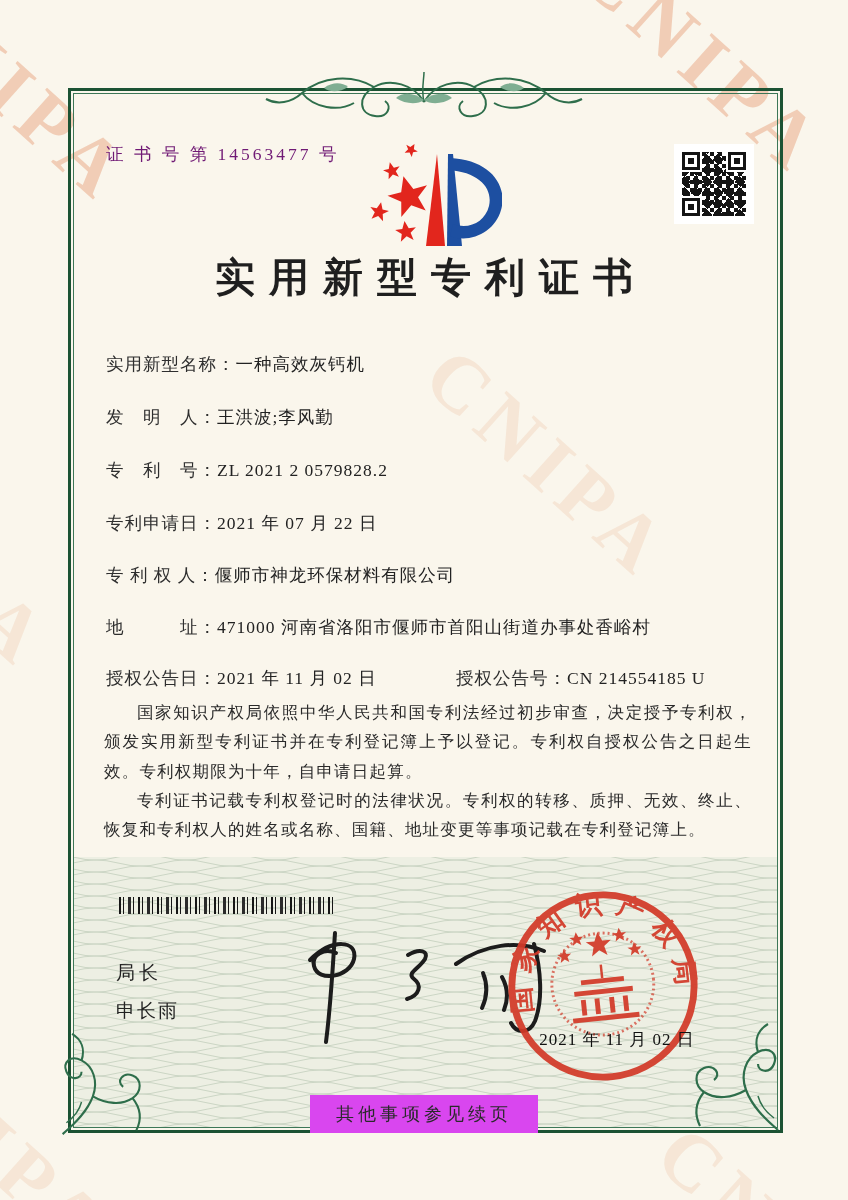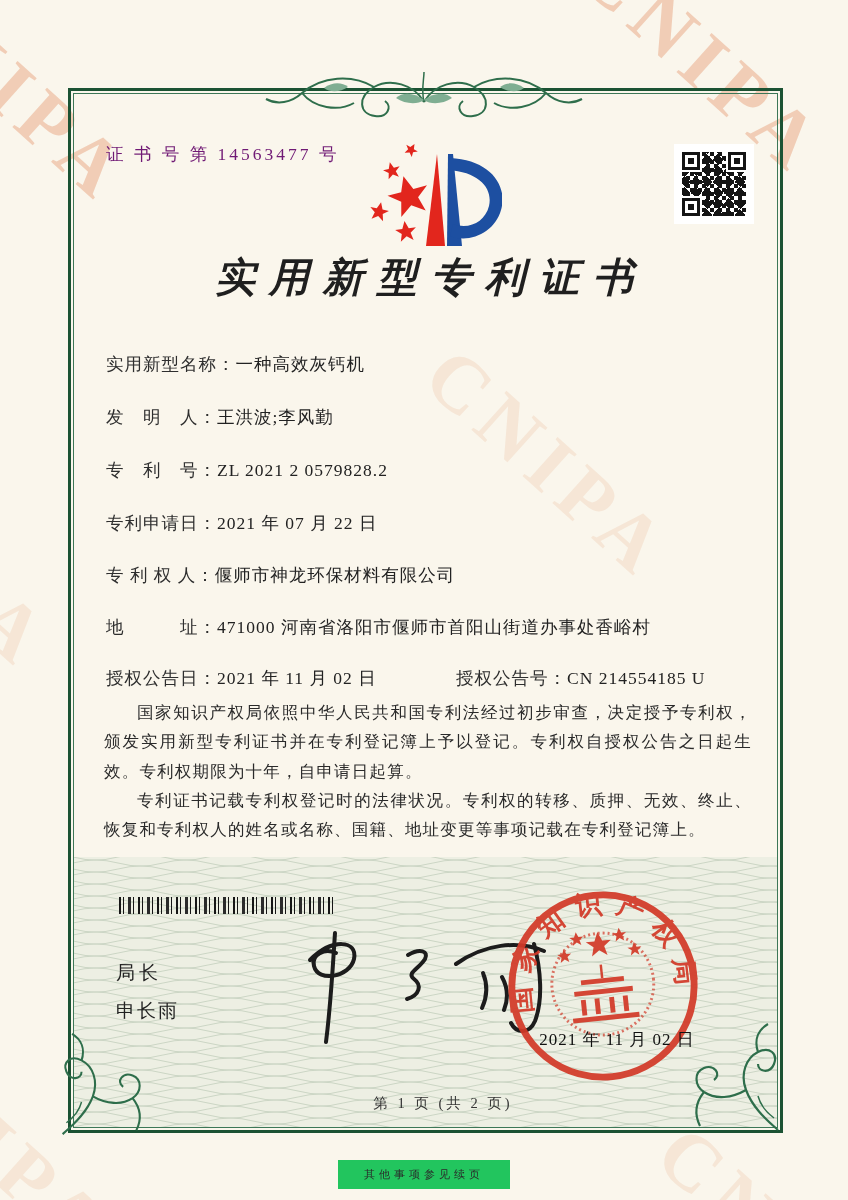--- a/index.html
+++ b/index.html
@@ -60,21 +60,21 @@
   }
   .finder{position:absolute;width:12px;height:12px;border:3px solid #141414;background:#fff;outline:2px solid #fff;}
   .finder::after{content:"";position:absolute;left:3px;top:3px;width:6px;height:6px;background:#141414;}
   .finder-tl{left:0;top:0;}
   .finder-tr{right:0;top:0;}
   .finder-bl{left:0;bottom:0;}
 
   .doc-title{
     position:absolute;left:0;top:250px;width:848px;
     text-align:center;font-size:40px;font-weight:bold;
-    letter-spacing:14px;text-indent:14px;color:#1f1f1f;font-style:italic;
+    letter-spacing:14px;text-indent:14px;color:#1f1f1f;
   }
 
   
   .field-row{position:absolute;left:106px;width:660px;font-size:17.5px;color:#2e2e2e;letter-spacing:1px;}
   .field-label{color:#2e2e2e;margin-top:16px;}
   .field-value{color:#222;}
   .grant-no-pair{position:absolute;left:350px;top:0;white-space:nowrap;}
 
   
   .body-text{
@@ -104,23 +104,23 @@
   .seal-date{
     position:absolute;left:512px;top:1028px;width:210px;
     text-align:center;font-size:17px;letter-spacing:1px;color:#111;z-index:5;
   }
 
   .page-footer{
     position:absolute;left:0;top:1094px;width:848px;text-align:center;
     font-size:14.5px;letter-spacing:3px;color:#333;padding-left:19px;
   }
   .continuation{
-    position:absolute;left:50%;top:1160px;transform:translateX(-50%);
-    background:#22c55e;padding:7px 26px;
-    font-size:11px;letter-spacing:4px;color:#2a2a2a;
+    position:absolute;left:50%;top:1095px;transform:translateX(-50%);
+    background:#d946ef;padding:7px 26px;
+    font-size:18px;letter-spacing:4px;color:#2a2a2a;
   }
 </style>
 </head>
 <body>
 
 <div class="page">
 
   <svg width="0" height="0" style="position:absolute">
     <defs>
       <path id="star" d="M0,-10 L2.94,-3.09 L9.51,-3.09 L4.05,1.18 L5.88,8.09 L0,4 L-5.88,8.09 L-4.05,1.18 L-9.51,-3.09 L-2.94,-3.09 Z"></path>

